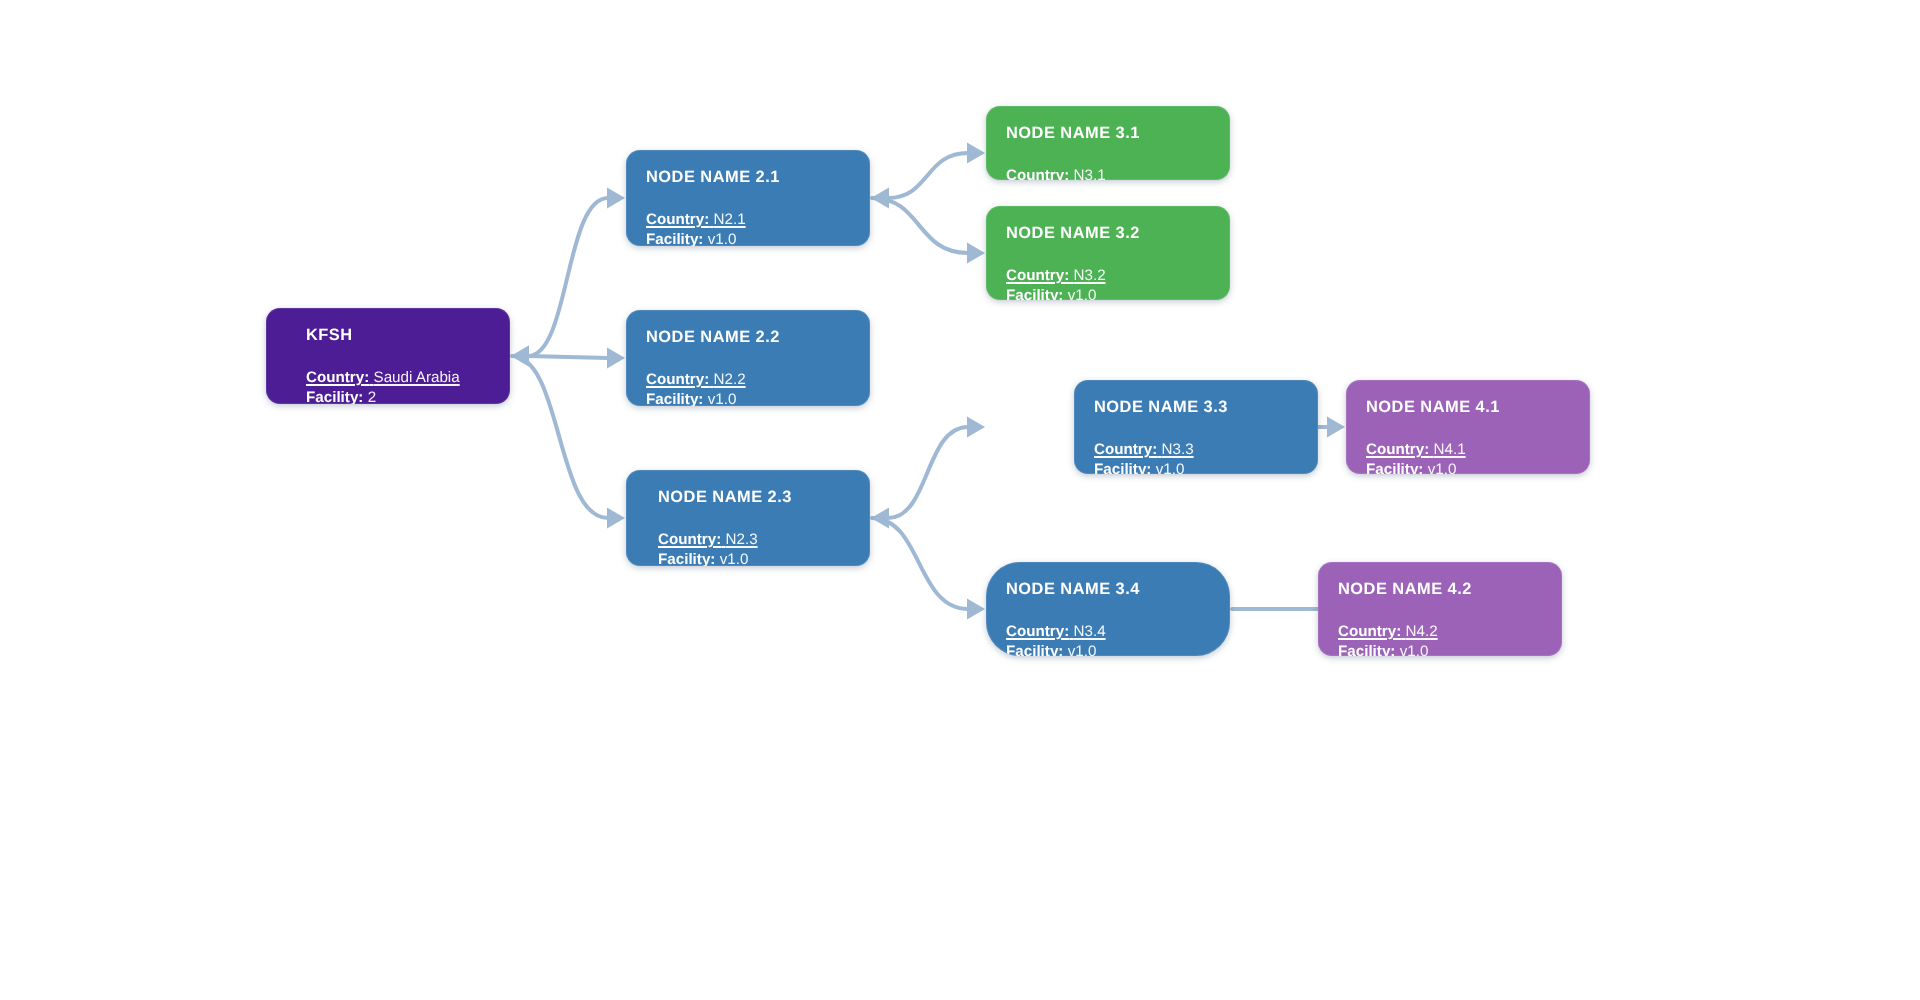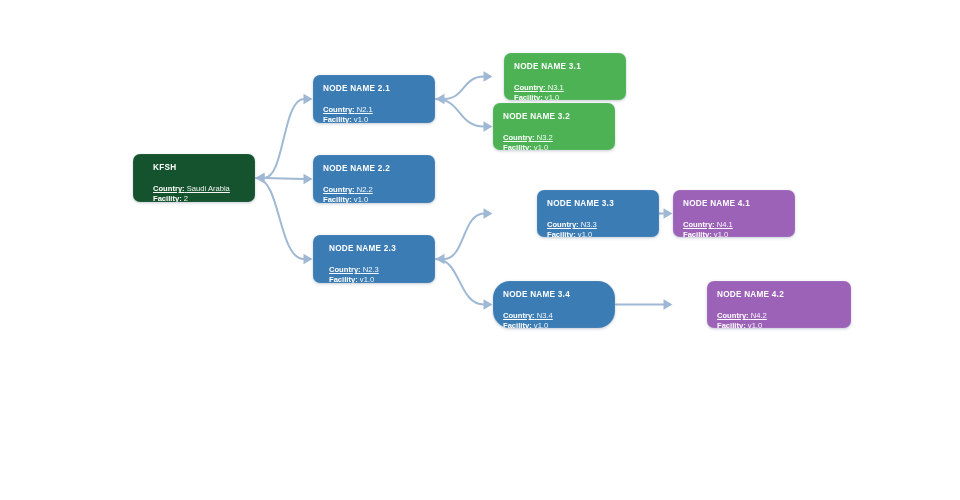--- a/index.html
+++ b/index.html
@@ -52,21 +52,21 @@
     white-space: nowrap;
     text-decoration: underline;
   }
   .node-key {
     font-weight: bold;
   }
   .node-val {
     font-weight: normal;
     opacity: 0.95;
   }
-  .n-orange { background: #14532d; padding-left: 20px; }
+  .n-orange { background: #4c1d95; padding-left: 20px; }
   .n-blue   { background: #3b7cb5; }
   .n-green  { background: #4cb254; }
   .n-purple { background: #9c62b8; }
 </style>
 </head>
 <body>
 
 <div id="canvas">
 
   <svg id="edge-layer" width="960" height="500" viewBox="0 0 960 500">
@@ -127,21 +127,21 @@
       <div class="node n-blue" style="left: 313px; top: 155px; width: 122px; height: 48px;">
         <div class="node-title">NODE NAME 2.2</div>
         <div class="node-row"><span class="node-key">Country:</span> <span class="node-val"> N2.2</span></div>
         <div class="node-row"><span class="node-key">Facility:</span> <span class="node-val"> v1.0</span></div>
       </div>
       <div class="node n-blue" style="left: 313px; top: 235px; width: 122px; height: 48px; padding-left: 16px;">
         <div class="node-title">NODE NAME 2.3</div>
         <div class="node-row"><span class="node-key">Country:</span> <span class="node-val"> N2.3</span></div>
         <div class="node-row"><span class="node-key">Facility:</span> <span class="node-val"> v1.0</span></div>
       </div>
-      <div class="node n-green" style="left: 504px; top: 53px; width: 122px; height: 47px;">
+      <div class="node n-green" style="left: 493px; top: 53px; width: 122px; height: 37px;">
         <div class="node-title">NODE NAME 3.1</div>
         <div class="node-row"><span class="node-key">Country:</span> <span class="node-val"> N3.1</span></div>
         <div class="node-row"><span class="node-key">Facility:</span> <span class="node-val"> v1.0</span></div>
       </div>
       <div class="node n-green" style="left: 493px; top: 103px; width: 122px; height: 47px;">
         <div class="node-title">NODE NAME 3.2</div>
         <div class="node-row"><span class="node-key">Country:</span> <span class="node-val"> N3.2</span></div>
         <div class="node-row"><span class="node-key">Facility:</span> <span class="node-val"> v1.0</span></div>
       </div>
       <div class="node n-blue" style="left: 493px; top: 190px; width: 122px; height: 47px; margin-left: 44px;">
@@ -152,20 +152,20 @@
       <div class="node n-blue" style="left: 493px; top: 281px; width: 122px; height: 47px; border-radius: 17px;">
         <div class="node-title">NODE NAME 3.4</div>
         <div class="node-row"><span class="node-key">Country:</span> <span class="node-val"> N3.4</span></div>
         <div class="node-row"><span class="node-key">Facility:</span> <span class="node-val"> v1.0</span></div>
       </div>
       <div class="node n-purple" style="left: 673px; top: 190px; width: 122px; height: 47px;">
         <div class="node-title">NODE NAME 4.1</div>
         <div class="node-row"><span class="node-key">Country:</span> <span class="node-val"> N4.1</span></div>
         <div class="node-row"><span class="node-key">Facility:</span> <span class="node-val"> v1.0</span></div>
       </div>
-      <div class="node n-purple" style="left: 707px; top: 281px; width: 144px; height: 47px;">
+      <div class="node n-purple" style="left: 659px; top: 281px; width: 122px; height: 47px;">
         <div class="node-title">NODE NAME 4.2</div>
         <div class="node-row"><span class="node-key">Country:</span> <span class="node-val"> N4.2</span></div>
         <div class="node-row"><span class="node-key">Facility:</span> <span class="node-val"> v1.0</span></div>
       </div>
     </div>
 
 </div>
 
 </body></html>

